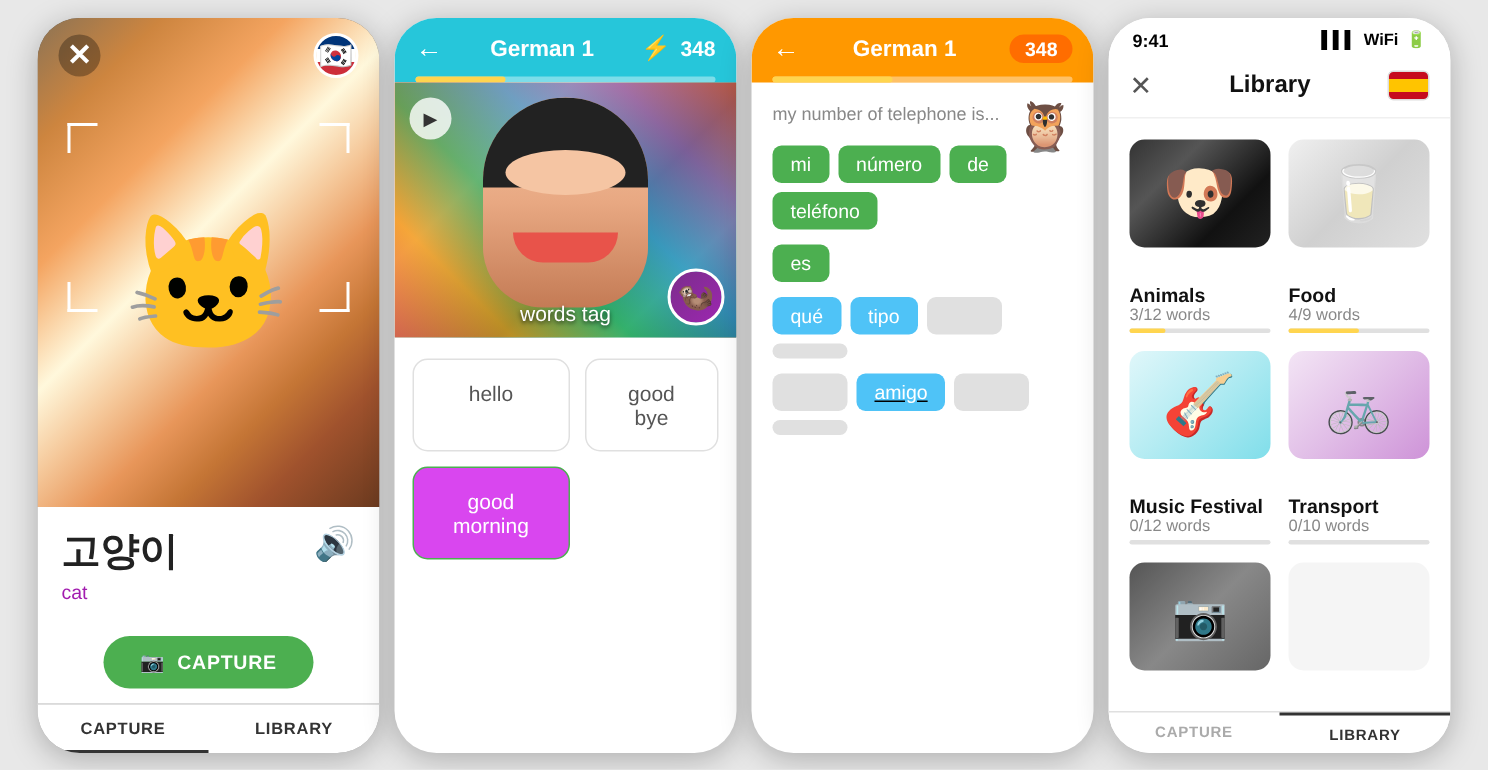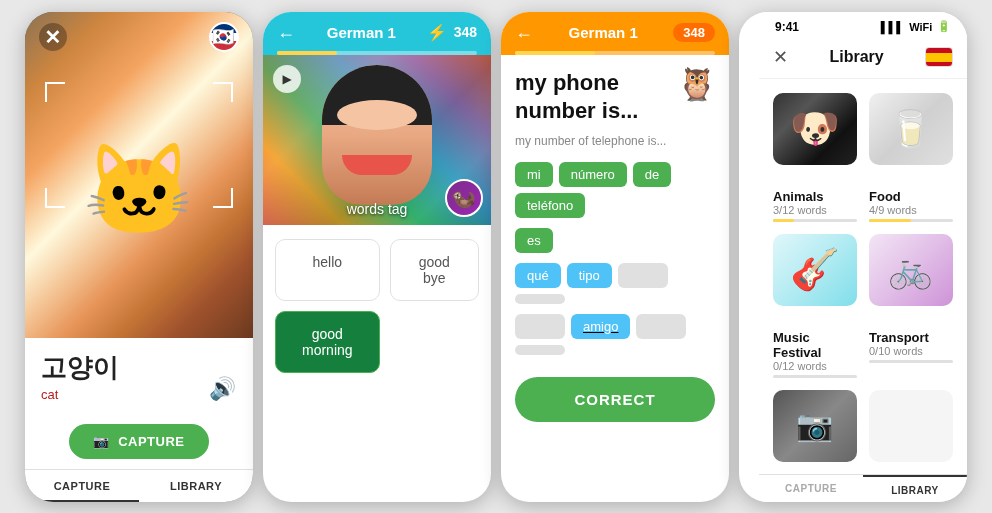--- a/index.html
+++ b/index.html
@@ -71,31 +71,31 @@
       border-style: solid;
     }
     .sc-tl { top: 70px; left: 20px; border-width: 2px 0 0 2px; }
     .sc-tr { top: 70px; right: 20px; border-width: 2px 2px 0 0; }
     .sc-bl { bottom: 130px; left: 20px; border-width: 0 0 2px 2px; }
     .sc-br { bottom: 130px; right: 20px; border-width: 0 2px 2px 0; }
     .translation-box {
       background: white;
       padding: 12px 16px;
       display: flex;
-      align-items: flex-end;
+      align-items: flex-start;
       justify-content: space-between;
     }
     .korean-text {
       font-size: 26px;
       font-weight: 600;
       color: #222;
     }
     .english-text {
       font-size: 13px;
-      color: #b91c1c;
+      color: #a21caf;
       margin-top: 2px;
     }
     .speaker-icon {
       color: #4CAF50;
       font-size: 22px;
     }
     .capture-btn-green {
       background: #4CAF50;
       color: white;
       border: none;
@@ -236,21 +236,21 @@
       border: 1.5px solid #e0e0e0;
       border-radius: 10px;
       padding: 14px 26px;
       text-align: center;
       font-size: 14px;
       color: #555;
       cursor: pointer;
       background: white;
     }
     .answer-btn.correct-answer {
-      background: #15803d;
+      background: #d946ef;
       color: white;
       border-color: #4CAF50;
     }
     .lesson-header-orange {
       background: #FF9800;
       padding: 10px 14px 0;
     }
     .score-badge {
       background: #FF6D00;
       color: white;
@@ -583,21 +583,20 @@
         </div>
         <div class="progress-bar-lesson">
           <div class="progress-fill" style="width:40%"></div>
         </div>
       </div>
 
       <div style="padding:14px;flex:1;overflow:hidden;position:relative;">
         
         <div style="position:absolute;right:12px;top:10px;font-size:32px;">🦉</div>
         
-        <div class="exercise-prompt" style="padding-right:44px;">my phone number is...</div>
         
         <div class="literal-text">my number of telephone is...</div>
         
         <div class="word-chips-row">
           <div class="word-chip">mi</div>
           <div class="word-chip">número</div>
           <div class="word-chip">de</div>
           <div class="word-chip">teléfono</div>
         </div>
         <div class="word-chips-row">
@@ -610,26 +609,25 @@
           <div class="answer-slot"></div>
           <div class="answer-slot"></div>
         </div>
         <div style="display:flex;flex-wrap:wrap;gap:6px;margin-bottom:14px;text-decoration:underline;">
           <div class="answer-slot"></div>
           <div class="word-choice">amigo</div>
           <div class="answer-slot"></div>
           <div class="answer-slot"></div>
         </div>
         
-        <button class="correct-btn">CORRECT</button>
       </div>
     </div>
   </div>
 
-  <div class="phone" style="width:228px;height:490px;padding-left:20px;">
+  <div class="phone" style="width:228px;height:490px;">
     <div class="phone-4-flex">
 
       <div class="phone-4-status">
         <span>9:41</span>
         <div class="status-right">
           <span>▌▌▌</span>
           <span>WiFi</span>
           <span>🔋</span>
         </div>
       </div>

